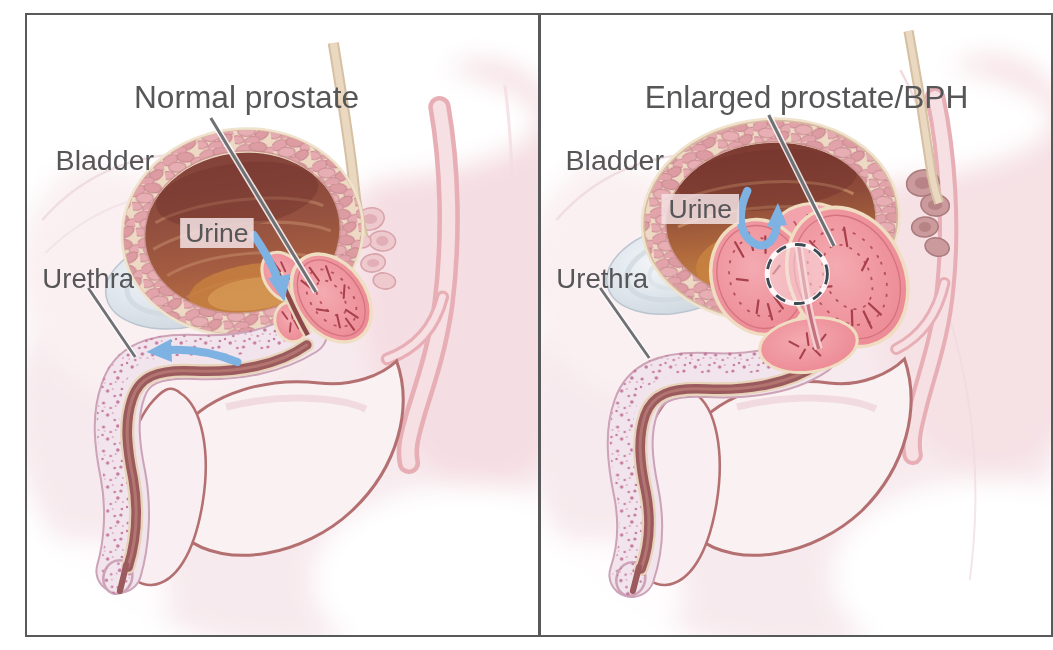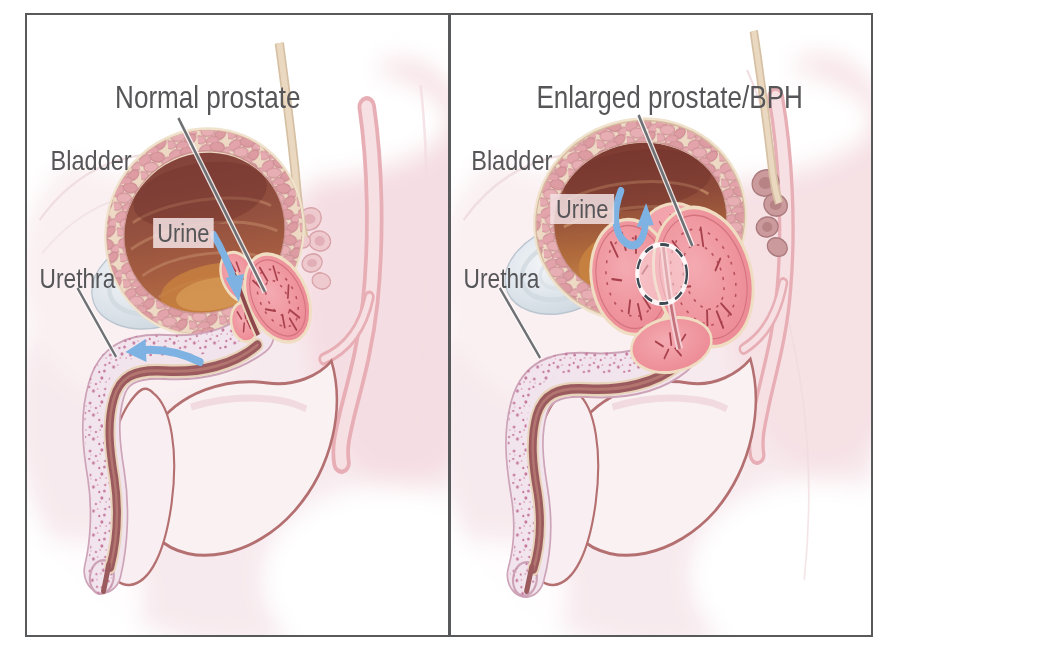--- a/index.html
+++ b/index.html
@@ -1,17 +1,17 @@
 <!DOCTYPE html>
 <html><head>
 <meta charset="utf-8">
 <style>
   html,body{margin:0;padding:0;background:#ffffff;}
   body{width:1053px;height:650px;position:relative;font-family:"Liberation Sans",sans-serif;}
-  .figure{position:absolute;left:25px;top:13px;width:848px;height:624px;
+  .figure{position:absolute;left:25px;top:13px;width:1028px;height:624px;
           border:2px solid #58595b;box-sizing:border-box;display:flex;background:#7f1d1d;}
   .panel{flex:1 1 0;position:relative;overflow:hidden;background:#fff;}
   .panel + .panel{border-left:3px solid #58595b;}
   .panel svg{display:block;width:100%;height:100%;}
   text.lbl{fill:#565659;}
   text.title{fill:#565659;}
 </style>
 </head>
 <body>
 

